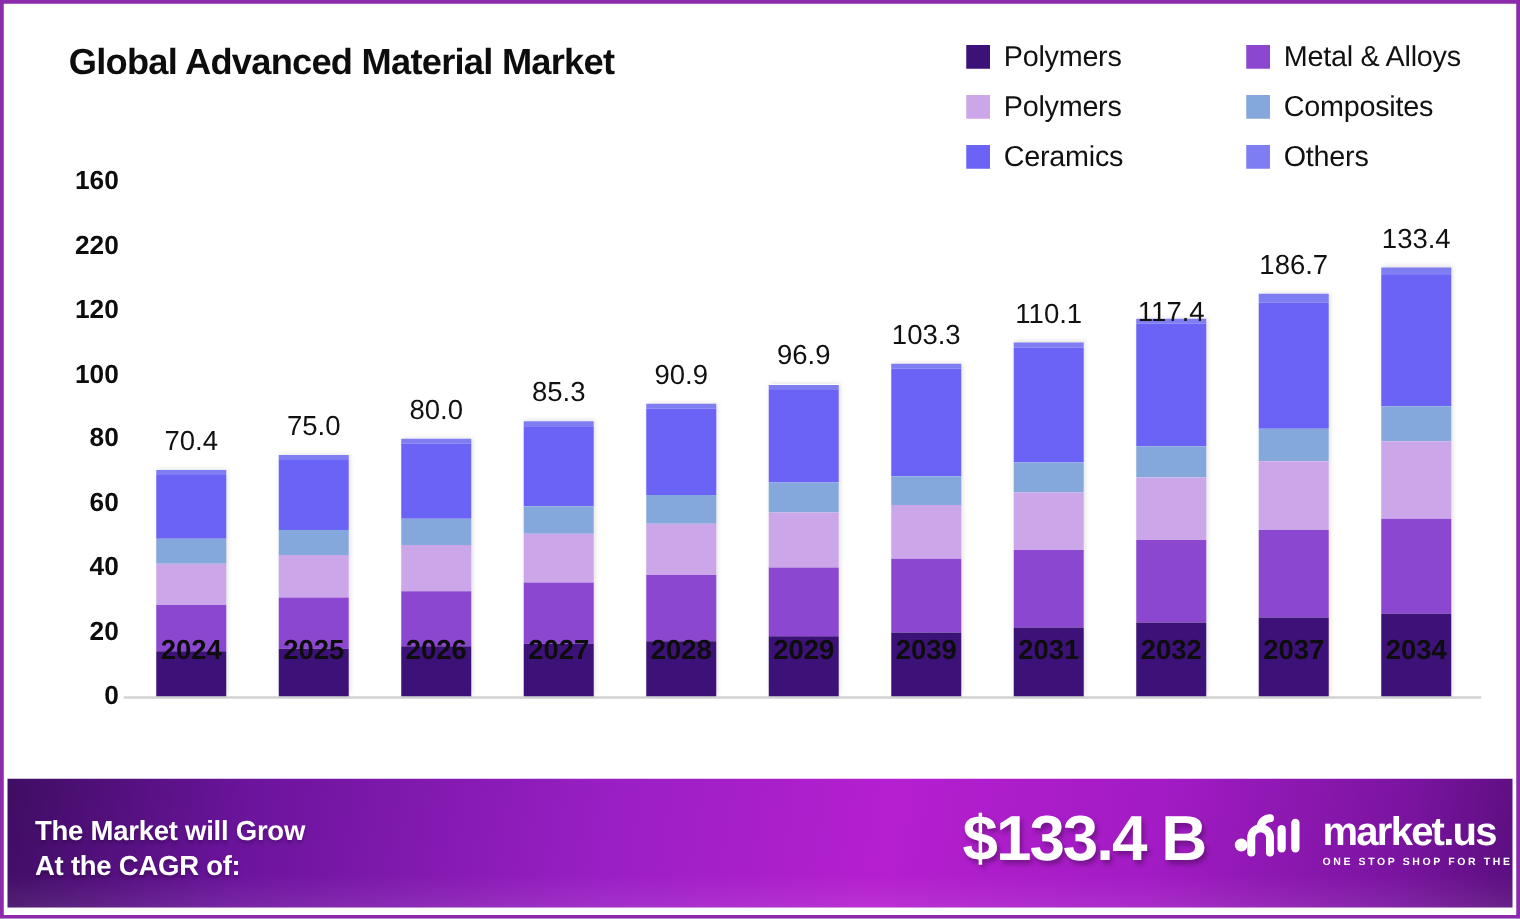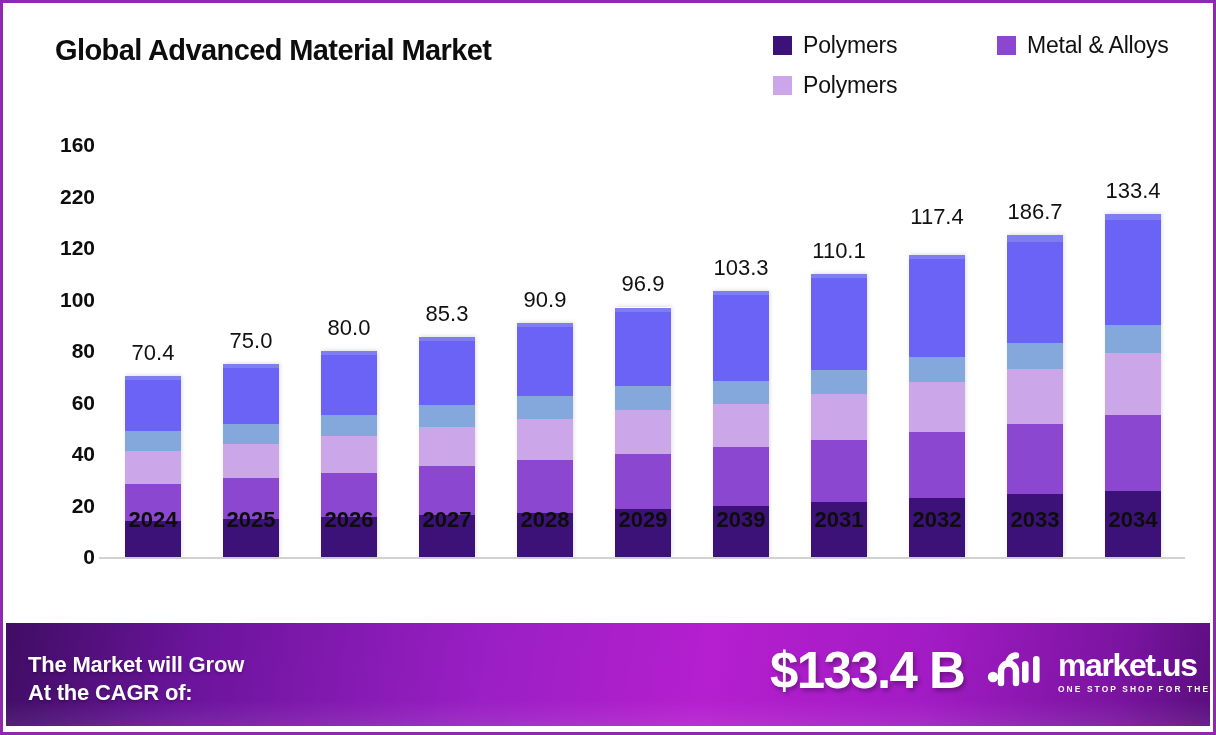--- a/index.html
+++ b/index.html
@@ -123,20 +123,32 @@
         <span class="legend-swatch" style="background: rgb(61, 18, 120);"></span>
         <span class="legend-label">Polymers</span>
       </div>
       <div class="legend-item">
         <span class="legend-swatch" style="background: rgb(139, 71, 208);"></span>
         <span class="legend-label">Metal &amp; Alloys</span>
       </div>
       <div class="legend-item">
         <span class="legend-swatch" style="background: rgb(203, 166, 232);"></span>
         <span class="legend-label">Polymers</span>
+      </div>
+      <div class="legend-item">
+        <span class="legend-swatch" style="background: rgb(133, 168, 220);"></span>
+        <span class="legend-label">Composites</span>
+      </div>
+      <div class="legend-item">
+        <span class="legend-swatch" style="background: rgb(107, 99, 245);"></span>
+        <span class="legend-label">Ceramics</span>
+      </div>
+      <div class="legend-item">
+        <span class="legend-swatch" style="background: rgb(127, 125, 242);"></span>
+        <span class="legend-label">Others</span>
       </div>
     </div>
 
   <div id="plot">
     <div id="y-axis-labels">
         <div class="y-tick" style="top: 554px;">0</div>
         <div class="y-tick" style="top: 502.5px;">20</div>
         <div class="y-tick" style="top: 451px;">40</div>
         <div class="y-tick" style="top: 399.5px;">60</div>
         <div class="y-tick" style="top: 348px;">80</div>
@@ -245,34 +257,34 @@
         </div>
         <div class="bar-group" style="left: 906px;">
           <div class="bar-stack" style="height: 302.305px;">
             <div class="seg" style="background: rgb(61, 18, 120); height: 59.4825px;"></div>
             <div class="seg" style="background: rgb(139, 71, 208); height: 65.405px;"></div>
             <div class="seg" style="background: rgb(203, 166, 232); height: 49.6975px;"></div>
             <div class="seg" style="background: rgb(133, 168, 220); height: 25.4925px;"></div>
             <div class="seg" style="background: rgb(107, 99, 245); height: 97.5925px;"></div>
             <div class="seg" style="background: rgb(127, 125, 242); height: 4.635px;"></div>
           </div>
-          <div class="bar-value" style="bottom: 327px;">117.4</div>
+          <div class="bar-value" style="bottom: 294px;">117.4</div>
           <div class="x-label">2032</div>
         </div>
         <div class="bar-group" style="left: 1004px;">
           <div class="bar-stack" style="height: 322.132px;">
             <div class="seg" style="background: rgb(61, 18, 120); height: 63.345px;"></div>
             <div class="seg" style="background: rgb(139, 71, 208); height: 70.04px;"></div>
             <div class="seg" style="background: rgb(203, 166, 232); height: 54.59px;"></div>
             <div class="seg" style="background: rgb(133, 168, 220); height: 26.5225px;"></div>
             <div class="seg" style="background: rgb(107, 99, 245); height: 100.683px;"></div>
             <div class="seg" style="background: rgb(127, 125, 242); height: 6.9525px;"></div>
           </div>
           <div class="bar-value" style="bottom: 332.132px;">186.7</div>
-          <div class="x-label">2033</div>
+          <div class="x-label">2037</div>
         </div>
         <div class="bar-group" style="left: 1102px;">
           <div class="bar-stack" style="height: 343.505px;">
             <div class="seg" style="background: rgb(61, 18, 120); height: 65.92px;"></div>
             <div class="seg" style="background: rgb(139, 71, 208); height: 76.4775px;"></div>
             <div class="seg" style="background: rgb(203, 166, 232); height: 61.5425px;"></div>
             <div class="seg" style="background: rgb(133, 168, 220); height: 28.0675px;"></div>
             <div class="seg" style="background: rgb(107, 99, 245); height: 105.06px;"></div>
             <div class="seg" style="background: rgb(127, 125, 242); height: 6.4375px;"></div>
           </div>

